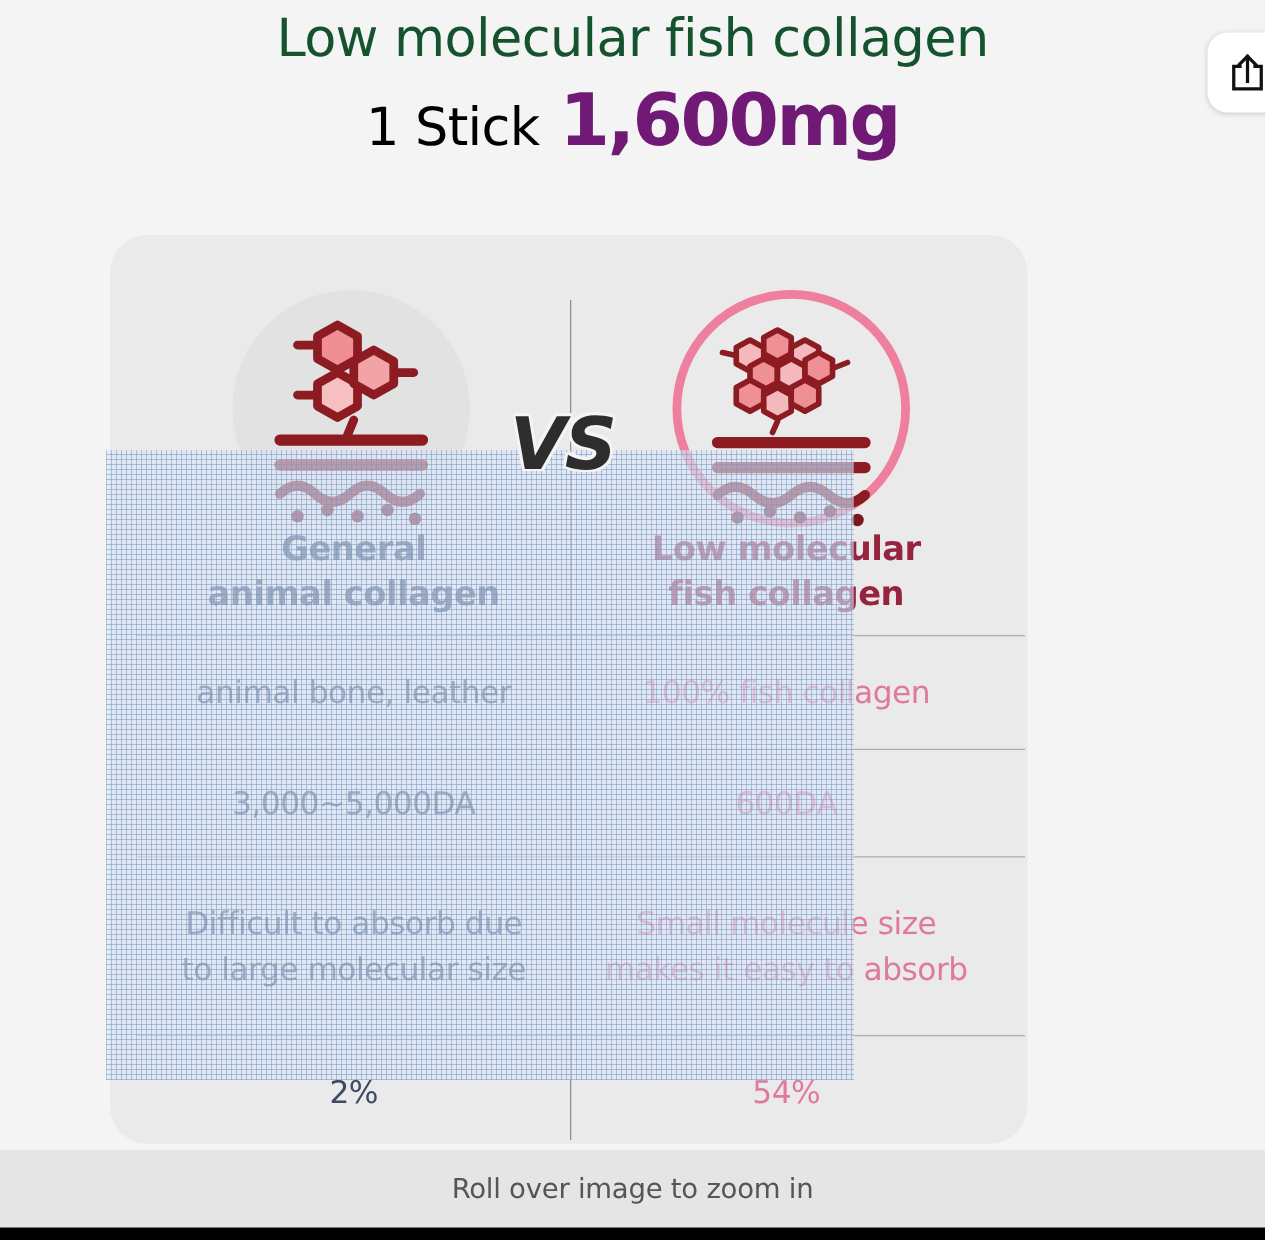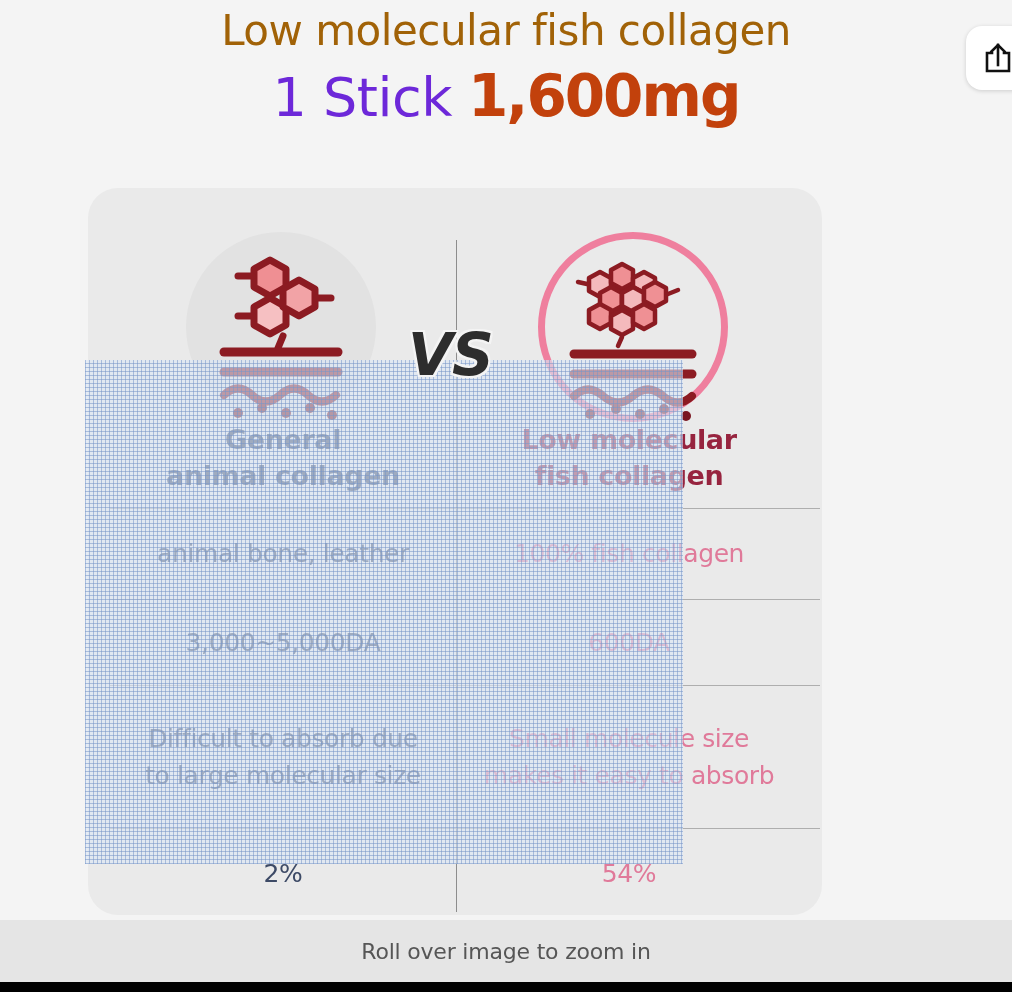--- a/index.html
+++ b/index.html
@@ -39,45 +39,45 @@
     position: absolute;
     left: 0;
     top: 2px;
     width: 1012px;
     text-align: center;
   }
   .headline-line1 {
     font-family: "DejaVu Sans", sans-serif;
     font-size: 42px;
     font-weight: 400;
-    color: #a16207;
+    color: #14532d;
     letter-spacing: -0.5px;
     line-height: 58px;
     white-space: nowrap;
   }
   .headline-line2 {
     line-height: 72px;
     white-space: nowrap;
     display: flex;
     align-items: baseline;
     justify-content: center;
     gap: 16px;
   }
   .headline-stick {
     font-family: "DejaVu Sans", sans-serif;
-    font-size: 54px;
+    font-size: 42px;
     font-weight: 400;
-    color: #6d28d9;
+    color: #000000;
     letter-spacing: -0.5px;
   }
   .headline-dose {
     font-family: "DejaVu Sans", sans-serif;
     font-size: 58px;
     font-weight: 700;
-    color: #c2410c;
+    color: #701a75;
     letter-spacing: -2px;
   }
 
   
   #share-button {
     position: absolute;
     left: 966px;
     top: 26px;
     width: 64px;
     height: 64px;

